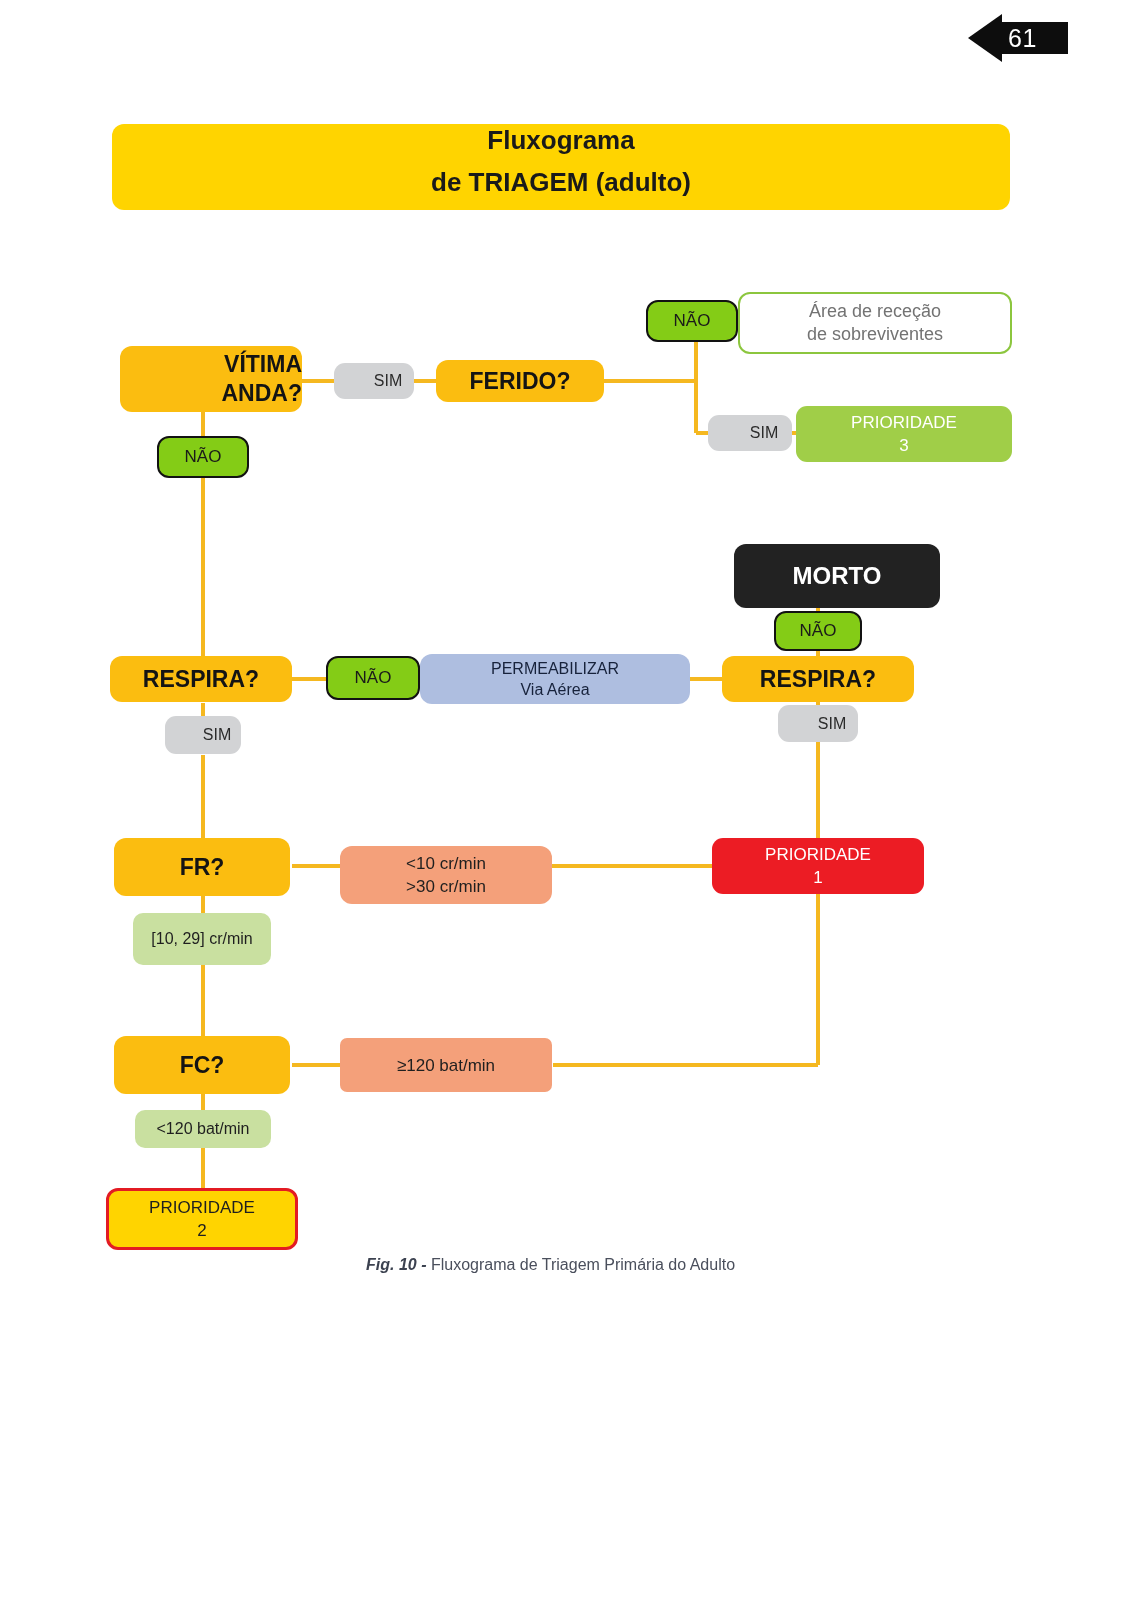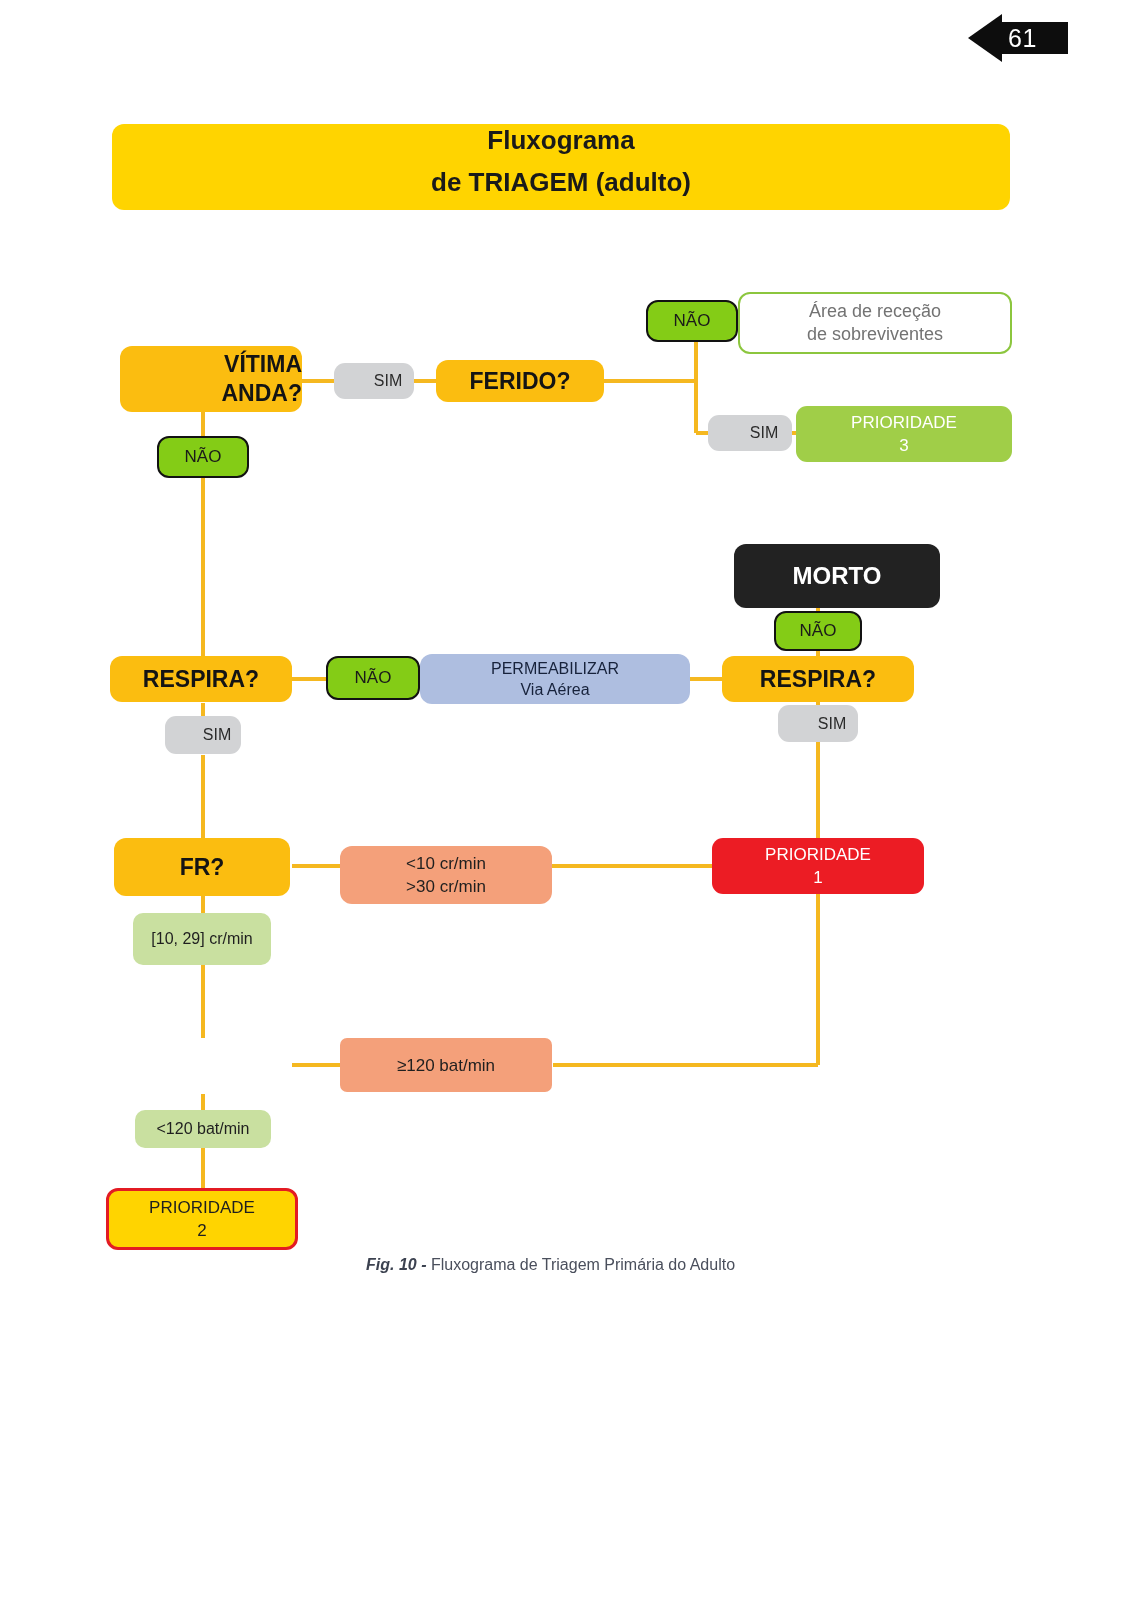--- a/index.html
+++ b/index.html
@@ -323,20 +323,21 @@
     <div>&gt;30 cr/min</div>
   </div>
 
   <div class="node box-red" style="left:712px; top:838px; width:212px; height:56px;">
     <div>PRIORIDADE</div>
     <div>1</div>
   </div>
 
   <div class="node box-lgreen" style="left:133px; top:913px; width:138px; height:52px;">[10, 29] cr/min</div>
 
+  <div class="node q-node" style="left:114px; top:1036px; width:176px; height:58px;">FC?</div>
 
   <div class="node box-salmon" style="left:340px; top:1038px; width:212px; height:54px;border-radius:7px;">≥120 bat/min</div>
 
   <div class="node box-lgreen" style="left:135px; top:1110px; width:136px; height:38px;">&lt;120 bat/min</div>
 
   <div class="node box-yellow-red" style="left:106px; top:1188px; width:192px; height:62px;">
     <div>PRIORIDADE</div>
     <div>2</div>
   </div>
 

